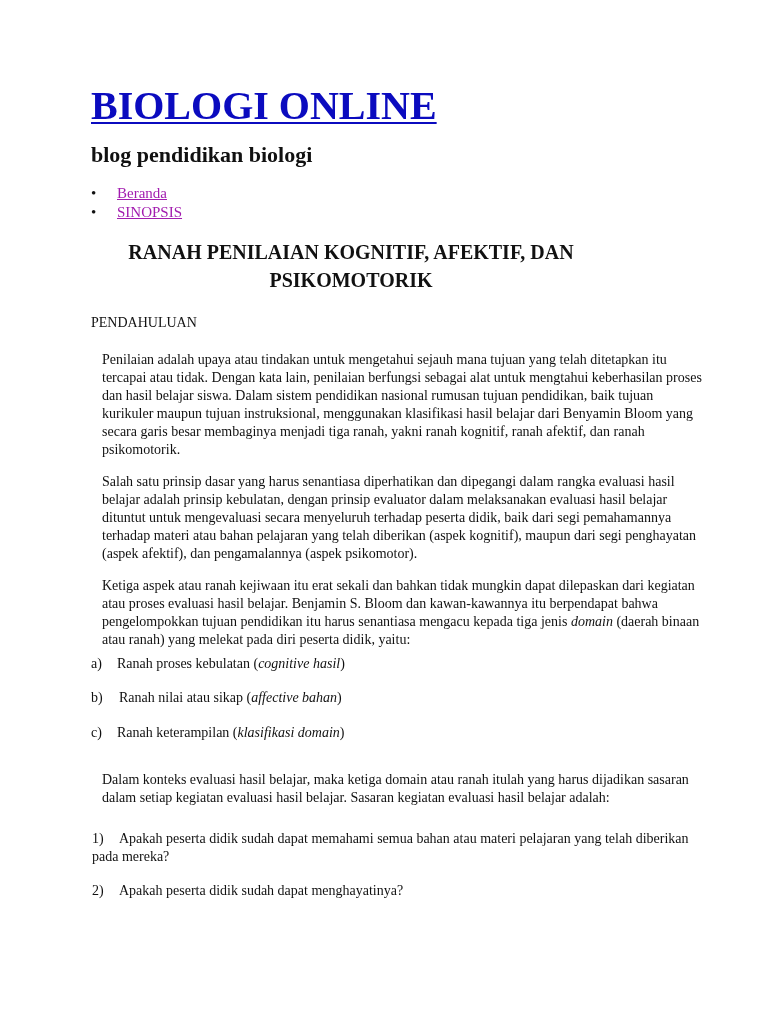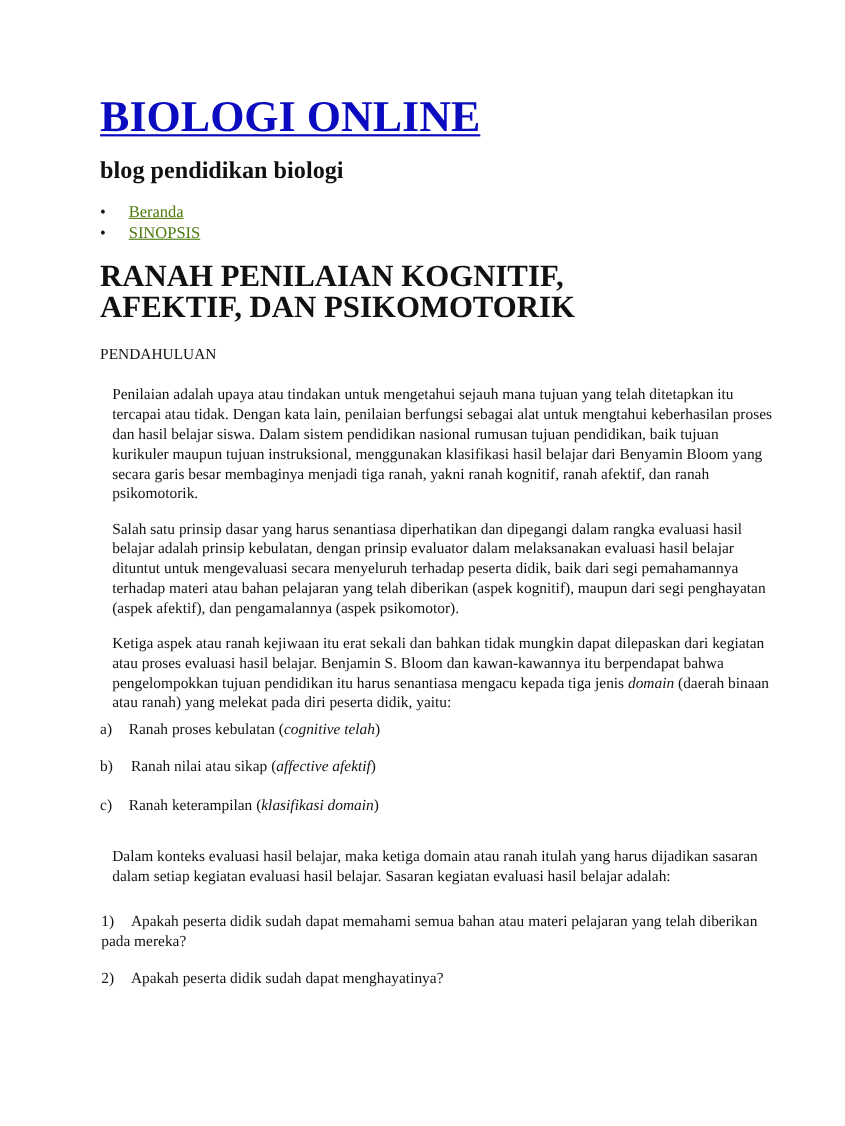--- a/index.html
+++ b/index.html
@@ -14,24 +14,24 @@
     font-size: 40px; font-weight: bold; line-height: 40px; white-space: nowrap;
   }
   .blog-title a { color: #1a0dab; color: #0b0bbf; text-decoration: underline; text-decoration-thickness: 2px; text-underline-offset: 3px; }
   .blog-desc {
     position: absolute; left: 0; top: 140px; margin: 0;
     font-size: 22px; font-weight: bold; line-height: 30px; white-space: nowrap;
   }
   .nav { position: absolute; left: 0; top: 184px; margin: 0; padding: 0; list-style: none; }
   .nav li { position: relative; font-size: 15px; line-height: 19px; padding-left: 26px; white-space: nowrap; }
   .nav li::before { content: "•"; position: absolute; left: 0; color: #111; font-size: 15px; }
-  .nav a { color: #4d7c0f; text-decoration: underline; }
+  .nav a { color: #a21caf; text-decoration: underline; }
   .post-title {
     position: absolute; left: 0; top: 238px; margin: 0;
-    font-size: 28px; font-weight: bold; line-height: 28px; width: 520px;
+    font-size: 20px; font-weight: bold; line-height: 28px; width: 520px; text-align: center;
   }
   .section-head {
     position: absolute; left: 0; top: 314px; margin: 0;
     font-size: 14px; font-weight: normal; line-height: 18px;
   }
   .para {
     position: absolute; left: 0; margin: 11px; font-size: 14px; line-height: 18px; width: 600px;
   }
   .item { position: absolute; left: 0; margin: 0; font-size: 14px; line-height: 18px; white-space: nowrap; }
   .item .marker { display: inline-block; width: 26px; }
@@ -60,23 +60,23 @@
   <h3 class="post-title">RANAH PENILAIAN KOGNITIF, AFEKTIF, DAN PSIKOMOTORIK</h3>
 
   <p class="section-head">PENDAHULUAN</p>
 
   <p class="para" style="top:340px;">Penilaian adalah upaya atau tindakan untuk mengetahui sejauh mana tujuan yang telah ditetapkan itu tercapai atau tidak. Dengan kata lain, penilaian berfungsi sebagai alat untuk mengtahui keberhasilan proses dan hasil belajar siswa. Dalam sistem pendidikan nasional rumusan tujuan pendidikan, baik tujuan kurikuler maupun tujuan instruksional, menggunakan klasifikasi hasil belajar dari Benyamin Bloom yang secara garis besar membaginya menjadi tiga ranah, yakni ranah kognitif, ranah afektif, dan ranah psikomotorik.</p>
 
   <p class="para" style="top:462px;">Salah satu prinsip dasar yang harus senantiasa diperhatikan dan dipegangi dalam rangka evaluasi hasil belajar adalah prinsip kebulatan, dengan prinsip evaluator dalam melaksanakan evaluasi hasil belajar dituntut untuk mengevaluasi secara menyeluruh terhadap peserta didik, baik dari segi pemahamannya terhadap materi atau bahan pelajaran yang telah diberikan (aspek kognitif), maupun dari segi penghayatan (aspek afektif), dan pengamalannya (aspek psikomotor).</p>
 
   <p class="para" style="top:566px;"><span>Ketiga aspek atau ranah kejiwaan itu erat sekali dan bahkan tidak mungkin dapat dilepaskan dari kegiatan atau proses evaluasi hasil belajar. Benjamin S. Bloom dan kawan-kawannya itu berpendapat bahwa pengelompokkan tujuan pendidikan itu harus senantiasa mengacu kepada tiga jenis </span><em>domain</em><span> (daerah binaan atau ranah) yang melekat pada diri peserta didik, yaitu:</span></p>
 
-  <p class="item" style="top:655px;"><span class="marker">a)</span><span>Ranah proses kebulatan (</span><em>cognitive telah</em><span>)</span></p>
+  <p class="item" style="top:655px;"><span class="marker">a)</span><span>Ranah proses kebulatan (</span><em>cognitive hasil</em><span>)</span></p>
 
-  <p class="item" style="top:689px;"><span class="marker" style="width:28px;">b)</span><span>Ranah nilai atau sikap (</span><em>affective afektif</em><span>)</span></p>
+  <p class="item" style="top:689px;"><span class="marker" style="width:28px;">b)</span><span>Ranah nilai atau sikap (</span><em>affective bahan</em><span>)</span></p>
 
   <p class="item" style="top:724px;"><span class="marker">c)</span><span>Ranah keterampilan (</span><em>klasifikasi domain</em><span>)</span></p>
 
   <p class="para" style="top:760px;">Dalam konteks evaluasi hasil belajar, maka ketiga domain atau ranah itulah yang harus dijadikan sasaran dalam setiap kegiatan evaluasi hasil belajar. Sasaran kegiatan evaluasi hasil belajar adalah:</p>
 
   <p class="nitem" style="top:829px;"><span class="marker">1)</span><span>Apakah peserta didik sudah dapat memahami semua bahan atau materi pelajaran yang telah diberikan pada mereka?</span></p>
 
   <p class="nitem" style="top:881px;"><span class="marker">2)</span><span>Apakah peserta didik sudah dapat menghayatinya?</span></p>
 </div>
 

